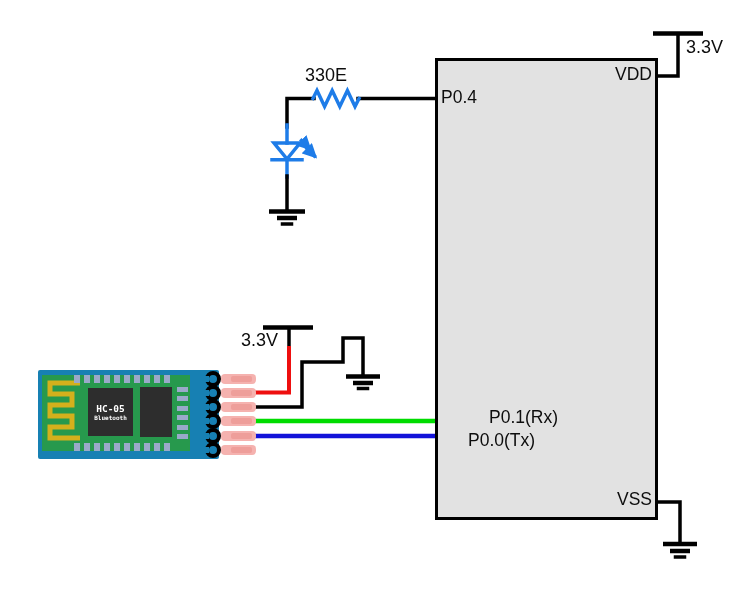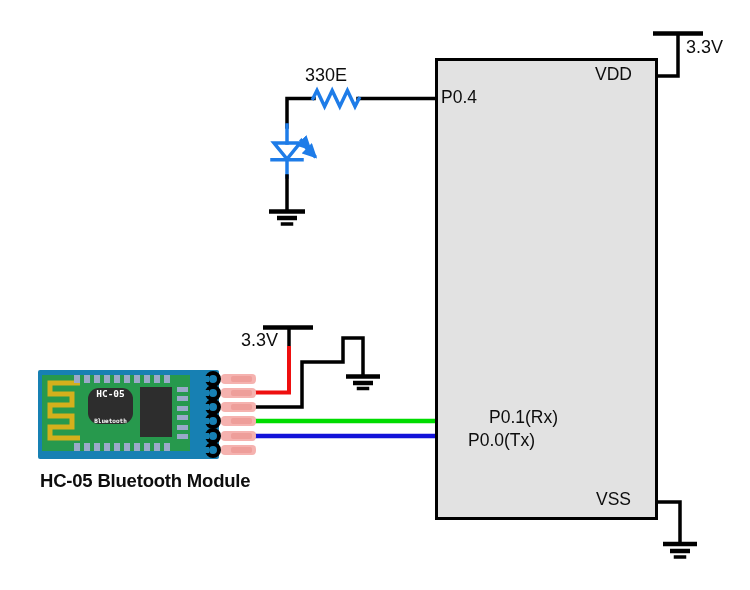--- a/index.html
+++ b/index.html
@@ -32,34 +32,34 @@
   .sym-blue{stroke:var(--symbol-blue);stroke-width:3.5;fill:none;stroke-linecap:square;}
   .arrow-fill{fill:var(--symbol-blue);}
   .chip{
     position:absolute;left:435px;top:58px;width:223px;height:462px;box-sizing:border-box;
     background:var(--chip-fill);border:3.5px solid #000;
   }
   .lbl{position:absolute;font-weight:400;color:var(--ink);white-space:nowrap;line-height:1.1;}
   .fs18{font-size:18px;}
   .fs17{font-size:17.5px;}
   .chip-name{font-size:26px;text-align:center;}
-  .alignr{text-align:center;}
+  .alignr{text-align:right;}
   
   .module{position:absolute;left:38px;top:370px;width:181px;height:89px;}
   .board-blue{position:absolute;left:0;top:0;width:181px;height:89px;background:var(--board-blue);border-radius:2px;}
   .board-green{position:absolute;left:4px;top:5px;width:148px;height:76px;background:var(--board-green);}
   .pads-top{position:absolute;left:36px;top:5px;width:100px;height:8px;
     background:repeating-linear-gradient(90deg,var(--pad-gray) 0 6px,transparent 6px 10px);}
   .pads-bottom{position:absolute;left:36px;top:73px;width:100px;height:8px;
     background:repeating-linear-gradient(90deg,var(--pad-gray) 0 6px,transparent 6px 10px);}
   .pads-right{position:absolute;left:139px;top:17px;width:11px;height:56px;
     background:repeating-linear-gradient(180deg,var(--pad-gray) 0 5px,transparent 5px 9.5px);}
   .antenna-svg{position:absolute;left:6px;top:10px;}
   .mchip{position:absolute;background:var(--module-chip-dark);}
-  .mchip1{left:50px;top:18px;width:45px;height:36px;display:flex;flex-direction:column;justify-content:space-between;align-items:center;border-radius:11px;}
+  .mchip1{left:50px;top:18px;width:45px;height:48px;display:flex;flex-direction:column;justify-content:center;align-items:center;}
   .mchip2{left:102px;top:17px;width:32px;height:50px;}
   .mchip1 .t1{color:#fff;font-family:"DejaVu Sans Mono",monospace;font-weight:700;font-size:9.5px;line-height:1.2;}
   .mchip1 .t2{color:#fff;font-family:"DejaVu Sans Mono",monospace;font-weight:700;font-size:6px;line-height:1.2;}
   .pinrow{position:absolute;left:0;width:220px;height:14px;}
   .pinlabel{position:absolute;right:15px;top:50%;transform:translateY(-50%);
     color:#fff;font-family:"DejaVu Sans Mono",monospace;font-weight:700;font-size:8.5px;letter-spacing:-0.3px;}
   .connector{position:absolute;left:167px;top:50%;transform:translateY(-50%);
     width:8px;height:8px;border-radius:50%;border:4px solid #000;background:transparent;}
   .connector::before{content:"";position:absolute;left:-5px;top:1px;width:5px;height:6px;background:var(--board-blue);}
   .pinext{position:absolute;left:183px;top:50%;transform:translateY(-50%);
@@ -195,15 +195,14 @@
     </div>
     <div class="pinrow" style="top:73px;">
       <span class="pinlabel">State</span>
       <span class="connector"></span>
       <span class="pinext">
           <span class="pininner"></span>
         </span>
     </div>
   </div>
 
-  <div class="caption">HC-05 Bluetooth Module</div>
 
 </div>
 
 </body></html>

